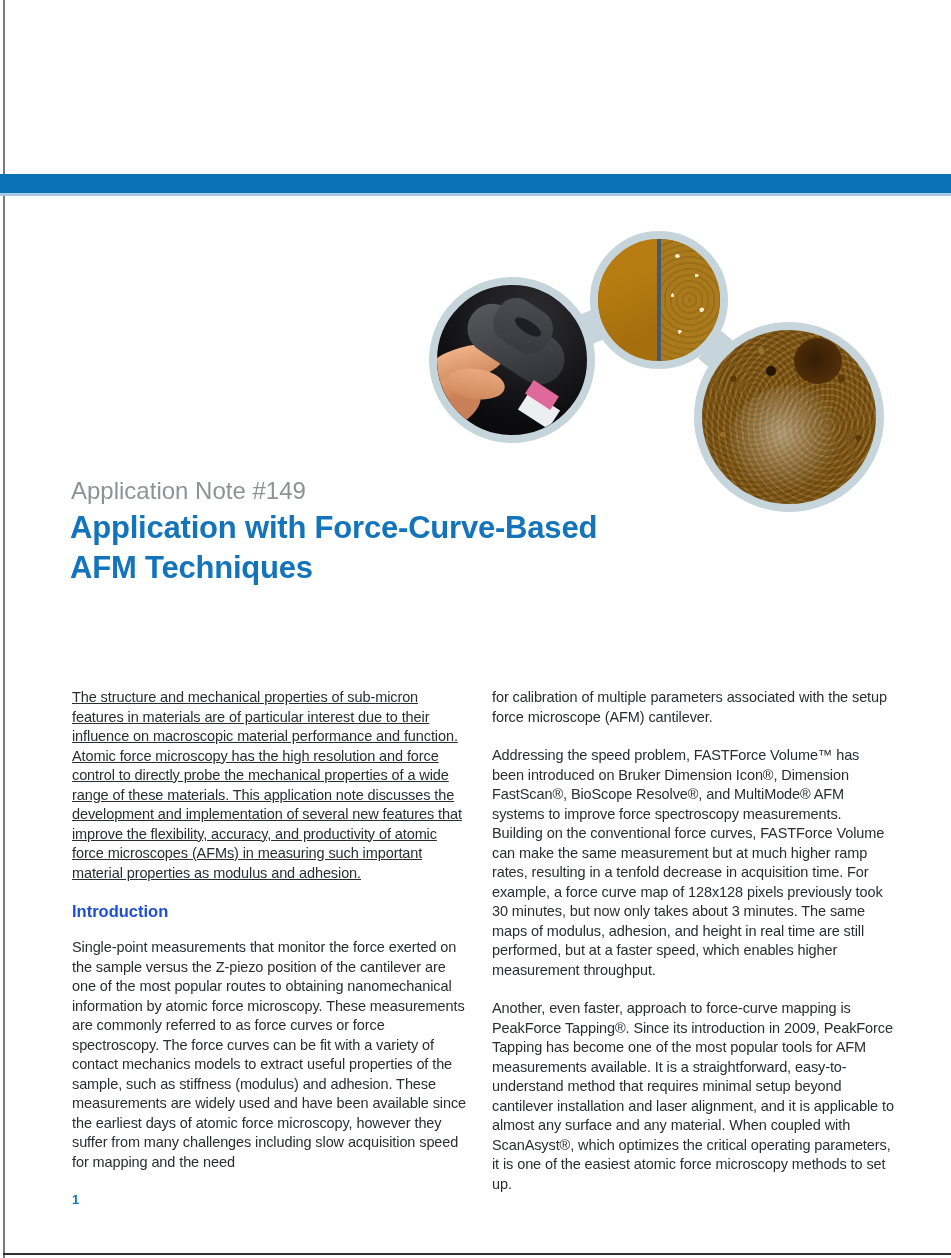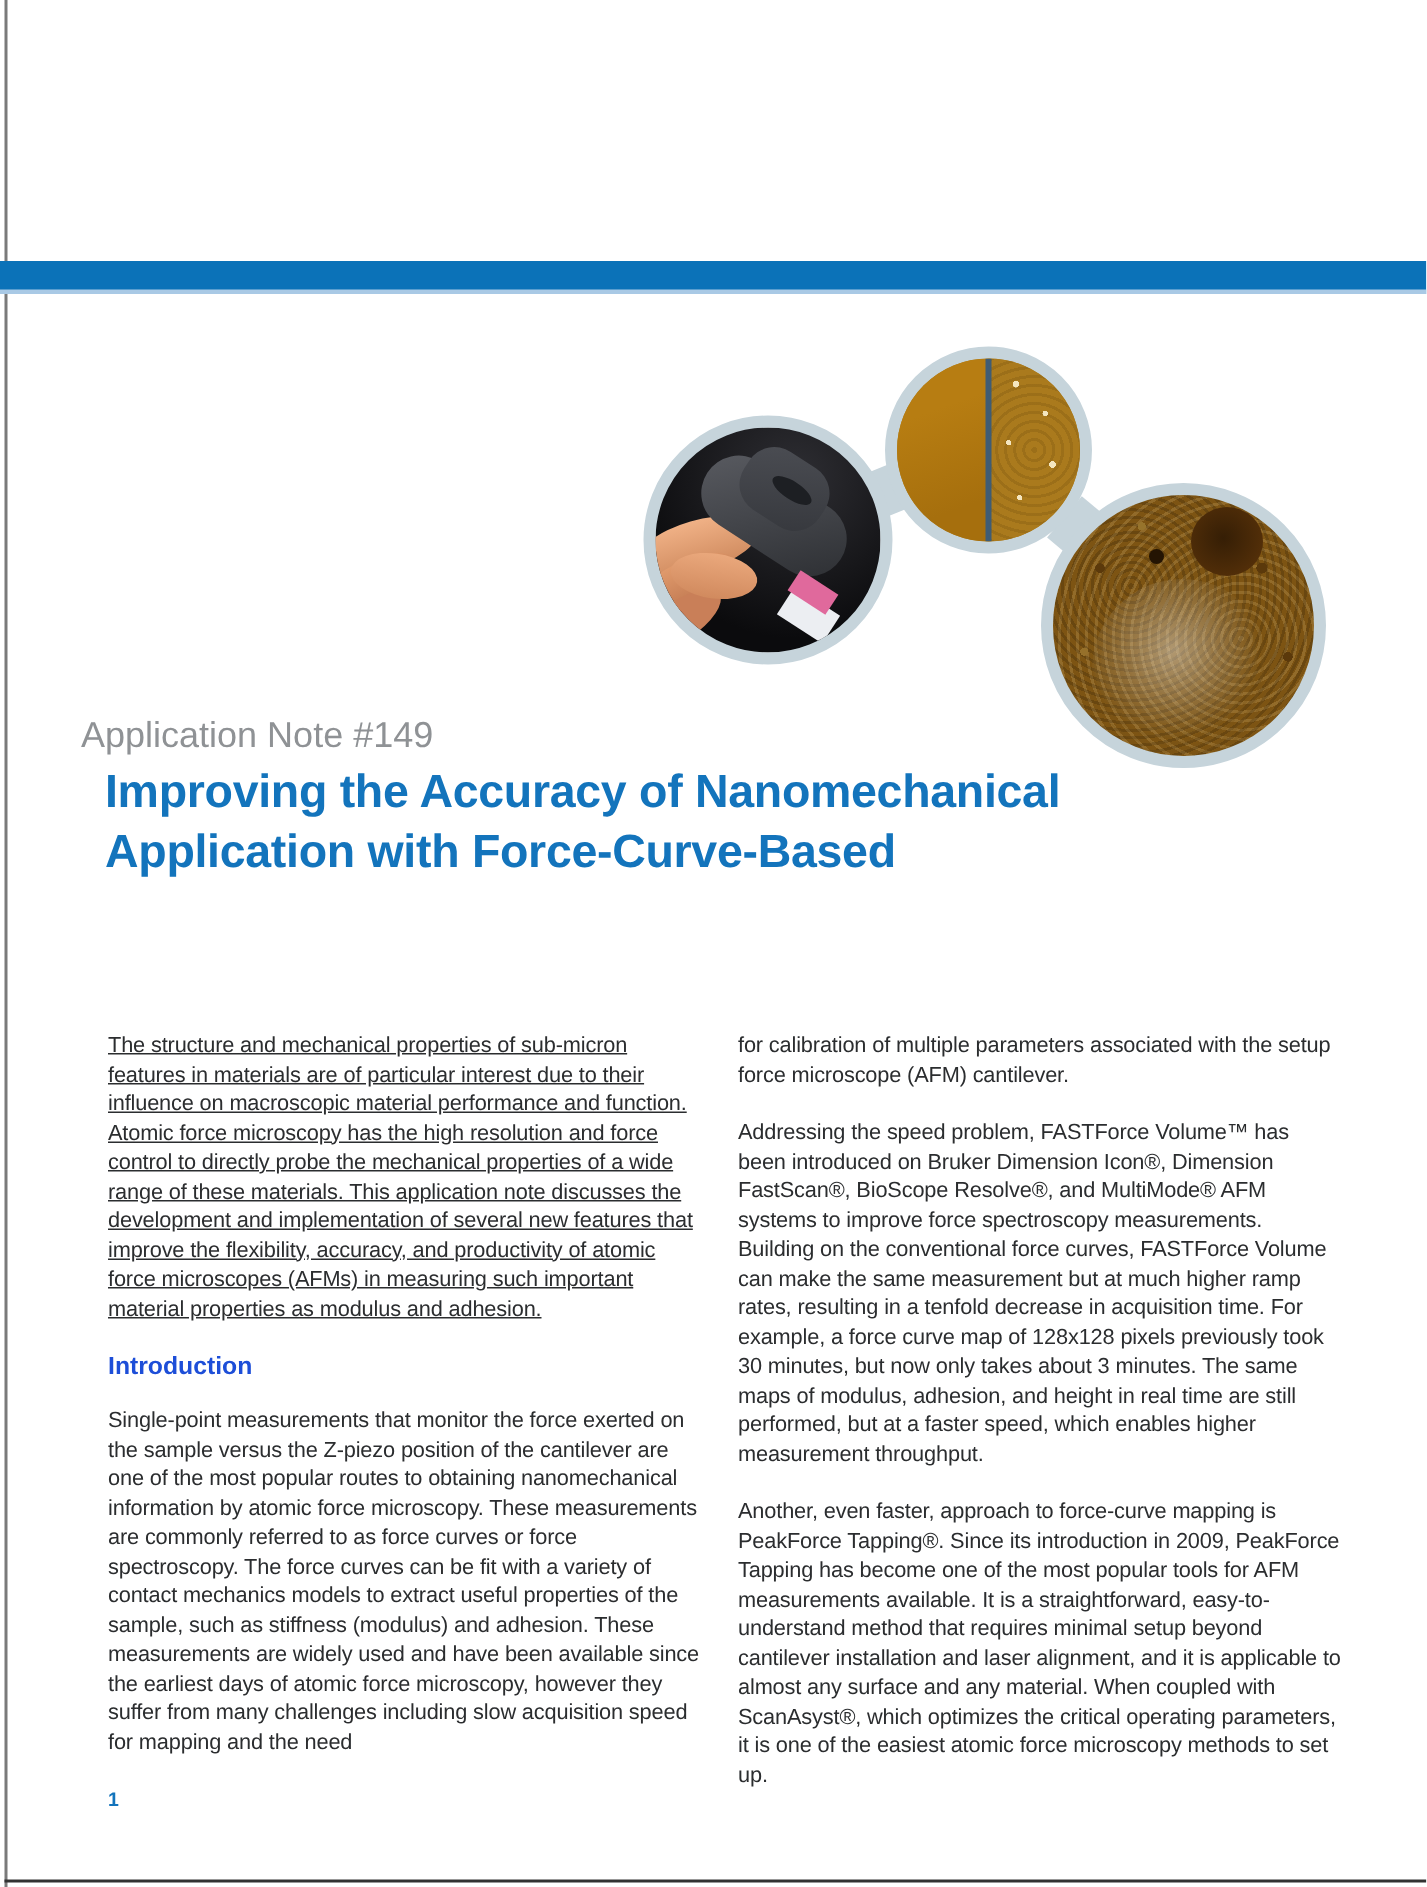--- a/index.html
+++ b/index.html
@@ -89,21 +89,21 @@
     background:radial-gradient(circle at 45% 40%, #e6d09a, #ccaf72 78%);
     background-image:
       radial-gradient(circle at 45% 40%, rgba(255,255,255,.4), transparent 60%),
       repeating-radial-gradient(circle at 40% 45%, rgba(120,85,25,.30) 0 2px, transparent 2px 5px);}
   .afm2-darkblob{position:absolute;left:92px;top:8px;width:48px;height:46px;border-radius:50%;
     background:radial-gradient(circle at 45% 45%, #351e05, #553009 80%, transparent 100%);}
   .afm2-smalldot{position:absolute;left:64px;top:36px;width:10px;height:10px;border-radius:50%;
     background:#241403;}
 
   
-  .kicker{position:absolute;left:54px;top:477px;font-size:24px;color:#8f9295;}
+  .kicker{position:absolute;left:71px;top:477px;font-size:24px;color:#8f9295;}
   .title{position:absolute;left:70px;top:508px;width:840px;
     font-size:31px;line-height:40px;font-weight:bold;color:#1374bc;letter-spacing:-0.2px;}
   .title span{display:block;}
 
   .col{position:absolute;top:688px;}
   .col-left{left:72px;width:400px;}
   .col-right{left:492px;width:402px;}
   .col p{margin:0 0 19px 0;font-size:14.5px;line-height:19.5px;color:#2b2d2f;
     letter-spacing:-0.1px;}
   .lead{color:#2577bd;text-decoration:underline;}
@@ -145,22 +145,22 @@
 
   <div class="circle circle-afm2">
     <div class="afm2-bigdot"></div>
     <div class="afm2-darkblob"></div>
     <div class="afm2-smalldot"></div>
   </div>
 
   <div class="kicker">Application Note #149</div>
 
   <h1 class="title" style="margin:0;">
-    <span>Improving the Accuracy of Nanomechanical</span>
     <span>Application with Force-Curve-Based</span>
+    <span>AFM Techniques</span>
   </h1>
 
   <div class="col col-left">
     <p class="lead">The structure and mechanical properties of sub-micron features in materials are of particular interest due to their influence on macroscopic material performance and function. Atomic force microscopy has the high resolution and force control to directly probe the mechanical properties of a wide range of these materials. This application note discusses the development and implementation of several new features that improve the flexibility, accuracy, and productivity of atomic force microscopes (AFMs) in measuring such important material properties as modulus and adhesion.</p>
     <h2 class="section-heading">Introduction</h2>
     <p>Single-point measurements that monitor the force exerted on the sample versus the Z-piezo position of the cantilever are one of the most popular routes to obtaining nanomechanical information by atomic force microscopy. These measurements are commonly referred to as force curves or force spectroscopy. The force curves can be fit with a variety of contact mechanics models to extract useful properties of the sample, such as stiffness (modulus) and adhesion. These measurements are widely used and have been available since the earliest days of atomic force microscopy, however they suffer from many challenges including slow acquisition speed for mapping and the need</p>
   </div>
 
   <div class="col col-right">
     <p>for calibration of multiple parameters associated with the setup force microscope (AFM) cantilever.</p>

